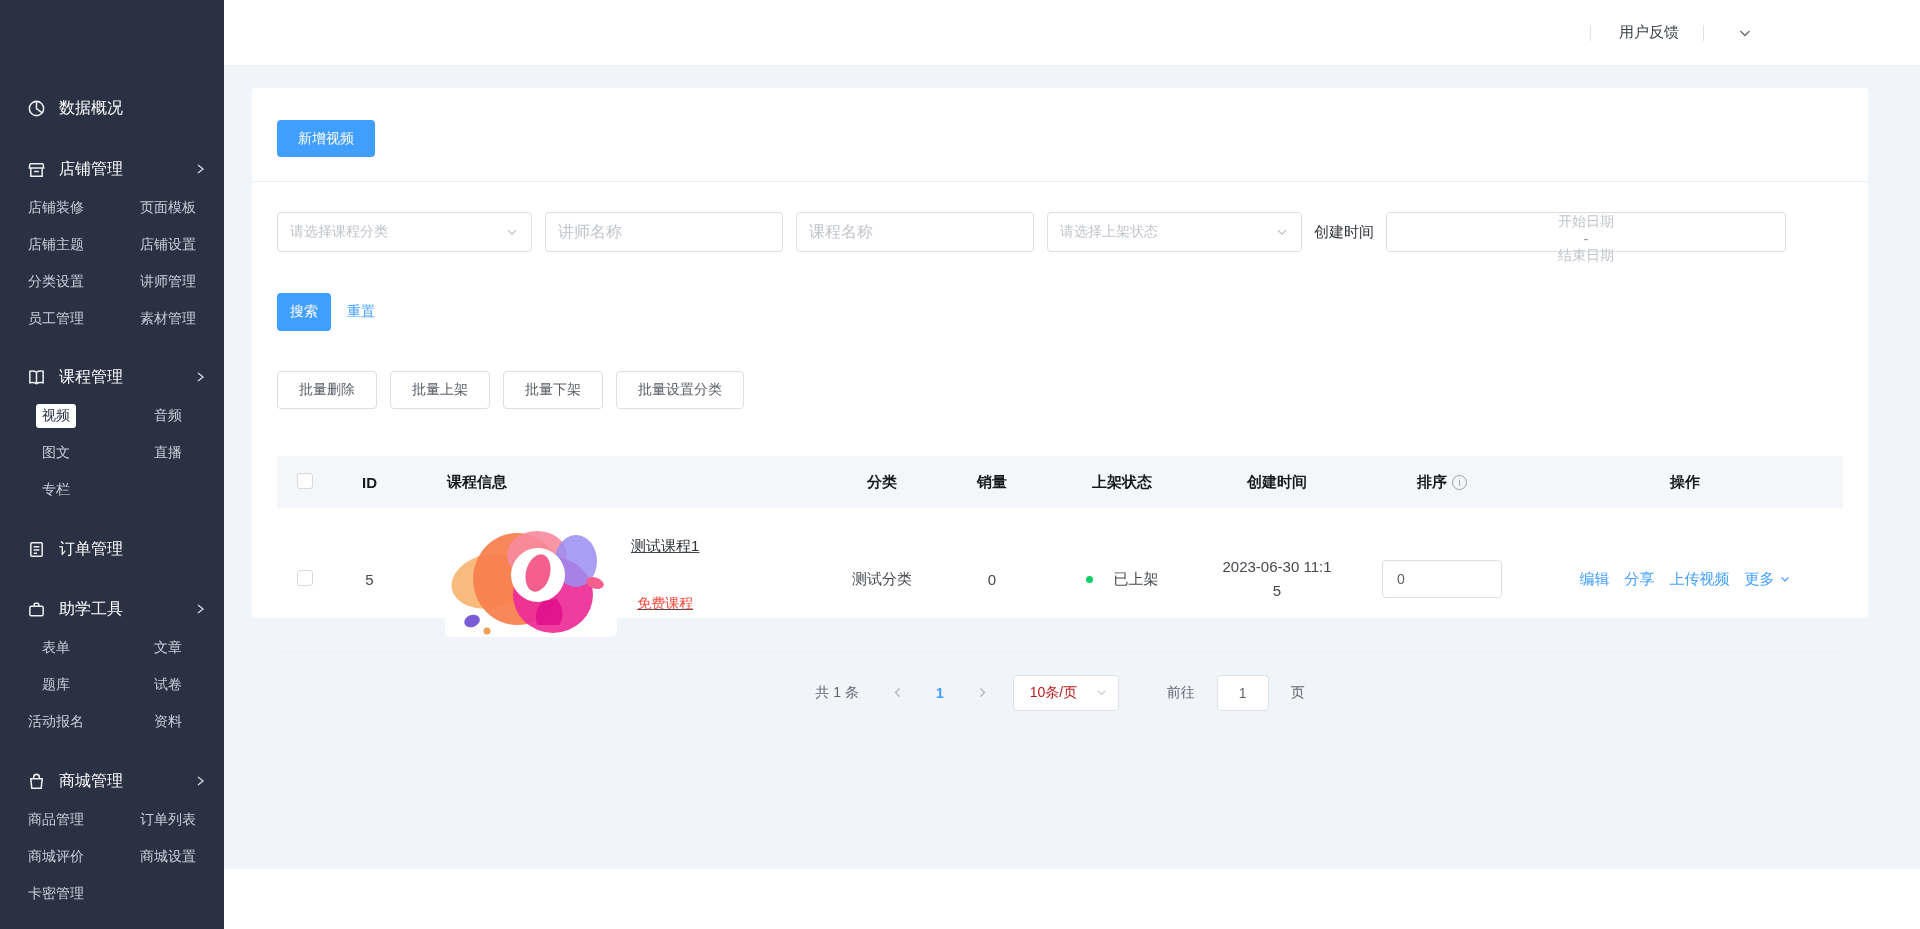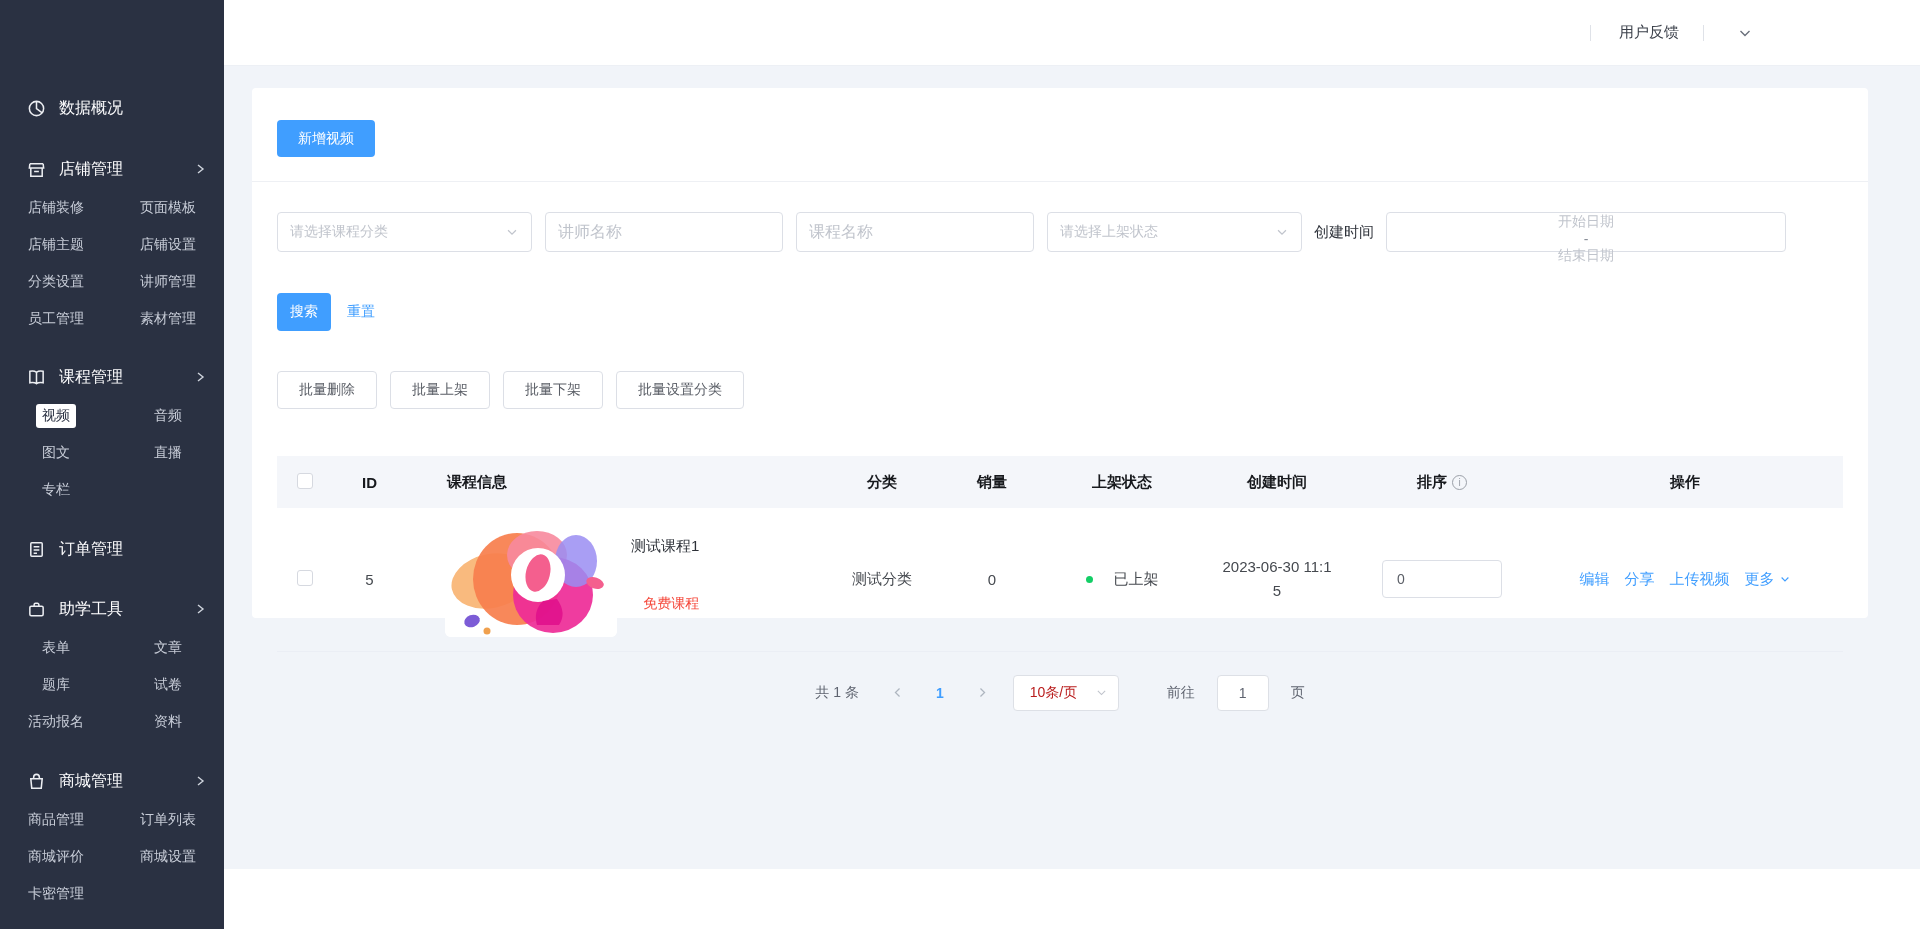--- a/index.html
+++ b/index.html
@@ -54,21 +54,21 @@
 
   table.grid { width:100%; border-collapse:collapse; margin-top:47px; table-layout:fixed; }
   .grid th { background:#f4f6fa; height:52px; font-size:15px; color:#17191d; font-weight:bold; text-align:center; }
   .grid td { height:143px; font-size:15px; color:#45494f; text-align:center; border-bottom:1px solid #ebeef5; }
   .grid th:first-child, .grid td:first-child { width:55px; }
   .col-id { width:75px; } .col-info { width:420px; } .col-cat { width:110px; } .col-sales { width:110px; }
   .col-status { width:150px; } .col-created { width:160px; } .col-sort { width:170px; }
   .th-flex { display:inline-flex; align-items:center; gap:5px; }
   .info-i { width:15px; height:15px; border:1px solid #9ba0a8; border-radius:50%; color:#9ba0a8; font-size:10px; line-height:13px; display:inline-block; text-align:center; font-weight:normal; }
   .checkbox { width:16px; height:16px; border:1px solid #d6d9e0; border-radius:3px; background:#fff; display:inline-block; cursor:pointer; }
-  .info-cell { display:flex; align-items:center; text-align:right; padding-left:38px; }
+  .info-cell { display:flex; align-items:center; text-align:center; padding-left:38px;text-decoration:underline; }
   .thumb { width:172px; height:116px; border-radius:6px; overflow:hidden; background:#fff; flex:none; }
   .info-text { margin-left:14px; display:flex; flex-direction:column; justify-content:space-between; height:96px; padding:6px 0 14px 0; }
   .course-title { font-size:15px; color:#2d3138; }
   .course-tag { font-size:14px; color:#f5483b; }
   .status-wrap { display:inline-flex; align-items:center; gap:21px; }
   .dot { width:7px; height:7px; border-radius:50%; background:#13ce66; display:inline-block; }
   .created { width:110px; margin:0 auto; word-break:break-all; line-height:1.6; font-size:15px; color:#45494f; }
   .sort-input { width:120px; height:38px; border:1px solid #dcdfe6; border-radius:4px; padding:0 14px; font-size:14px; color:#5a5e66; outline:none; font-family:inherit; }
   .actions { display:inline-flex; align-items:center; gap:15px; }
   .actions a { color:#409eff; font-size:15px; text-decoration:none; cursor:pointer; white-space:nowrap; }

